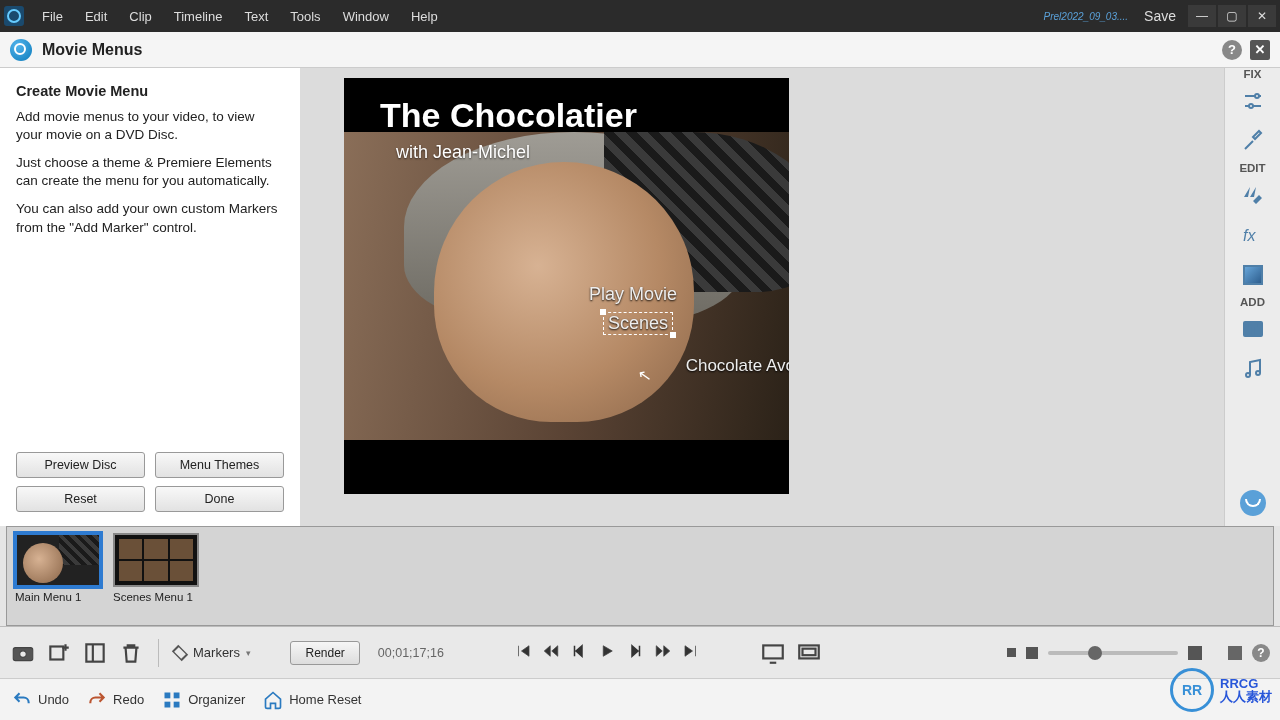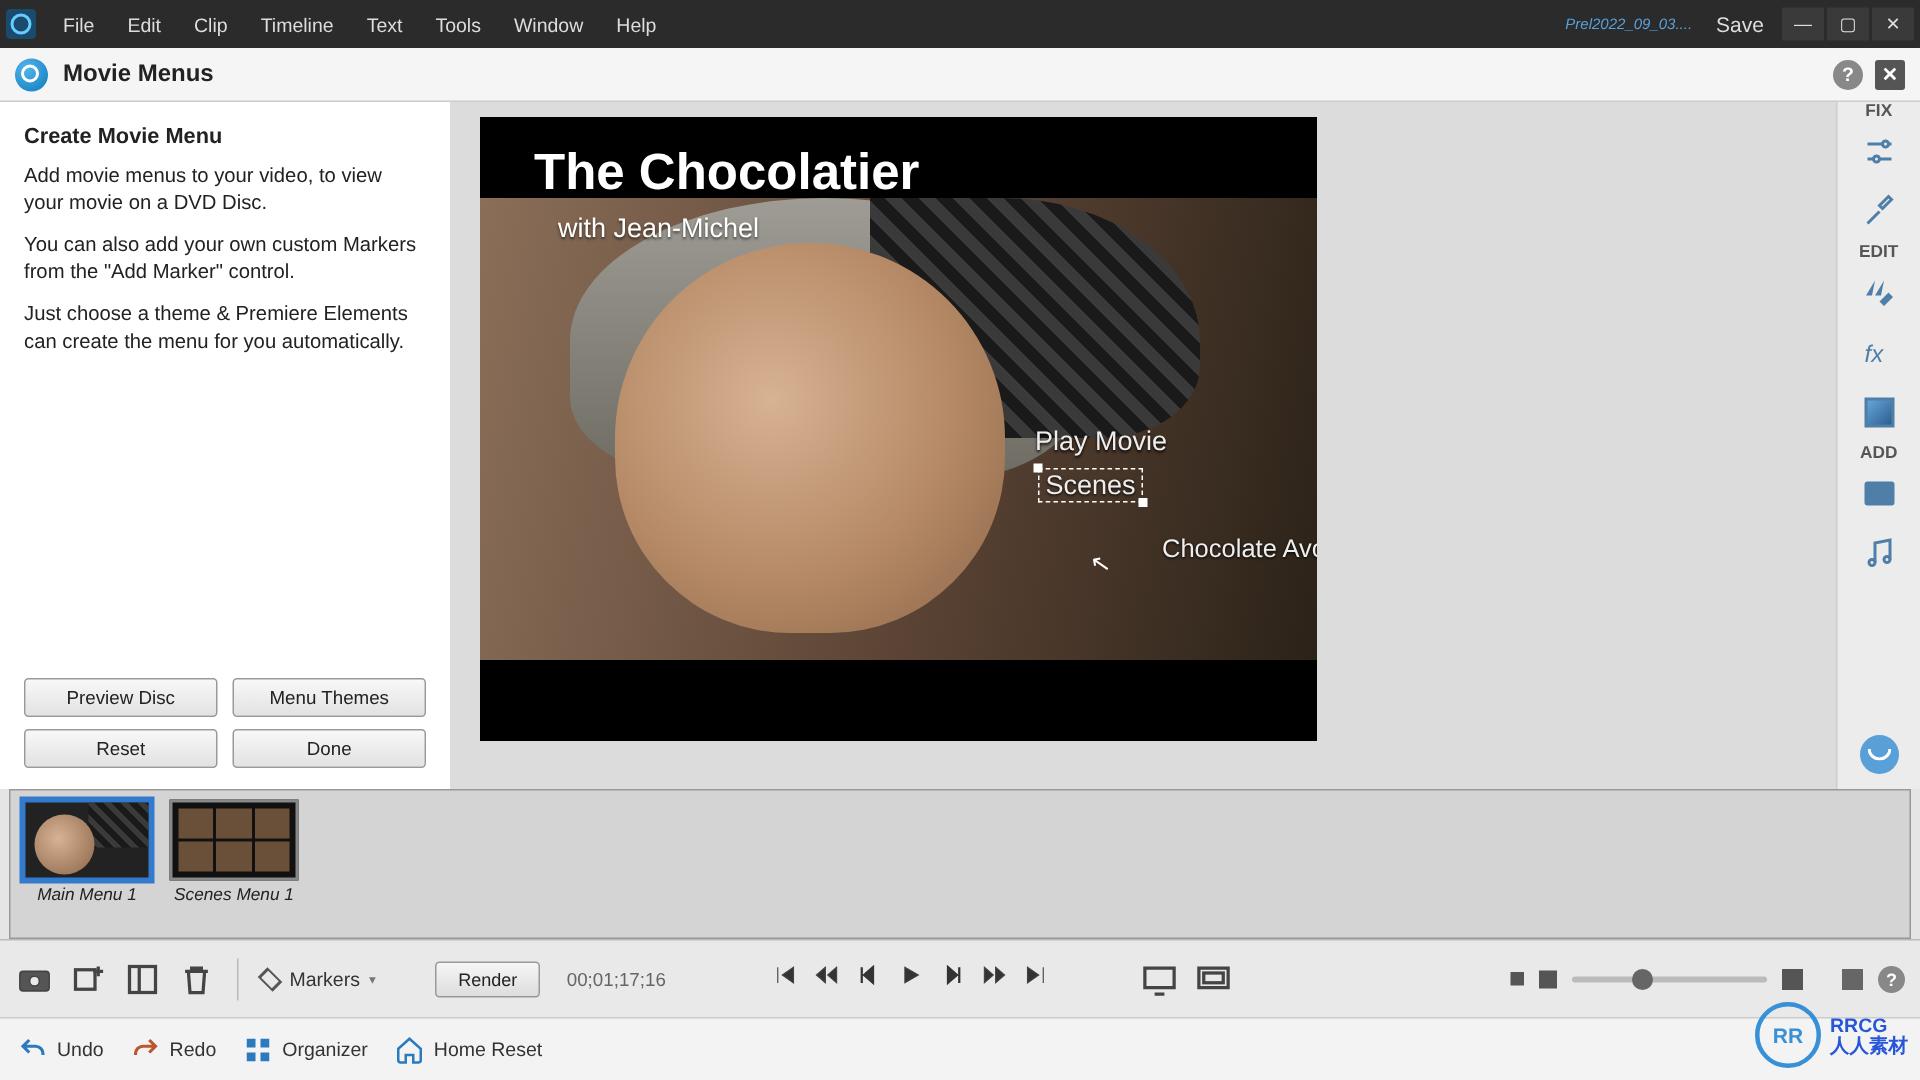--- a/index.html
+++ b/index.html
@@ -28,48 +28,48 @@
 .panelhdr .close { width:20px;height:20px;background:#555;color:#fff;display:flex;align-items:center;justify-content:center;font-size:13px;font-weight:bold;border-radius:2px;}
 
 
 .main { display: flex; height: calc(720px - 32px - 36px - 100px - 52px - 42px); background:#dcdcdc; }
 .leftpane { width: 300px; padding: 14px 16px; background: #ffffff; color:#222; font-size:13.5px; line-height:1.35; display:flex; flex-direction:column; }
 .leftpane h3 { font-size: 14.5px; font-weight: 700; margin-bottom: 6px; }
 .leftpane p { margin-bottom: 10px; }
 .leftpane .btns { margin-top:auto; display:grid; grid-template-columns:1fr 1fr; gap:8px 10px; }
 .leftpane button { height:26px; background:linear-gradient(#f8f8f8,#e2e2e2); border:1px solid #999; border-radius:3px; font-size:12.5px; color:#222;}
 .preview-wrap { flex:1; display:flex; align-items:flex-start; justify-content:flex-start; padding:10px 0 0 20px;}
-.preview { width: 558px; height: 416px; background:#b91c1c; position:relative; overflow:hidden;}
+.preview { width: 445px; height: 416px; background:#b91c1c; position:relative; overflow:hidden;margin-left:24px;}
 .preview .letterbox-top,.preview .letterbox-bot{position:absolute;left:0;right:0;height:54px;background:#000;}
 .preview .letterbox-top{top:0;} .preview .letterbox-bot{bottom:0;}
 .preview .frame{position:absolute;top:54px;left:0;right:0;bottom:54px;background:linear-gradient(100deg,#8a6e58 0%, #5a4334 55%, #2b2218 100%);}
 .preview .face{position:absolute;left:90px;top:30px;width:260px;height:260px;border-radius:50% 50% 45% 45%;background:radial-gradient(circle at 40% 40%, #d7b293 0%, #b58965 55%, #8a6548 100%);}
 .preview .hair{position:absolute;left:60px;top:0;width:340px;height:190px;border-radius:50% 50% 30% 30%;background:linear-gradient(#9f9c95,#6e6b63);}
 .preview .band{position:absolute;left:260px;top:0;width:220px;height:160px;border-radius:0 60% 30% 0;background:repeating-linear-gradient(45deg,#1a1a1a 0 8px,#3a3a3a 8px 16px);}
 .preview .title{position:absolute;top:20px;left:36px;color:#fff;font-weight:700;font-size:34px;text-shadow:0 2px 3px rgba(0,0,0,.6);line-height:1.05;}
 .preview .subtitle{position:absolute;top:64px;left:52px;color:#fff;font-size:18px;text-shadow:0 1px 2px rgba(0,0,0,.6);}
 .preview .menuitem{position:absolute;color:#eee;font-size:18px;text-shadow:0 1px 2px #000;}
-.preview .play{right:100px;top:206px;}
+.preview .play{right:112px;top:206px;}
 .preview .scenes{right:116px;top:234px;border:1px dashed #fff;padding:0 4px;}
 .preview .scenes::before,.preview .scenes::after{content:"";position:absolute;width:6px;height:6px;background:#fff;}
 .preview .scenes::before{left:-4px;top:-4px;} .preview .scenes::after{right:-4px;bottom:-4px;}
 .preview .choc{right:-6px;top:278px;font-size:17px;}
 .preview .cursor{position:absolute;top:288px;right:138px;color:#fff;font-size:16px;transform:rotate(-10deg);}
 
 
 .rail { width: 56px; background:#ececec; border-left:1px solid #ccc; display:flex; flex-direction:column; align-items:center; padding-top:6px; gap:14px;}
 .rail .lbl{font-size:11.5px;color:#555;font-weight:600;margin-top:-6px;margin-bottom:-6px;}
 .rail .ico{width:30px;height:26px;display:flex;align-items:center;justify-content:center;color:#4f7fa8;}
 .rail svg{width:24px;height:24px;stroke:#4f7fa8;fill:none;stroke-width:2;}
 .rail .smile{width:26px;height:26px;border-radius:50%;background:#5aa0d8;display:flex;align-items:center;justify-content:center;margin-top:auto;margin-bottom:10px;}
 .rail .smile::after{content:"";width:12px;height:6px;border:2px solid #fff;border-top:none;border-radius:0 0 12px 12px;}
 
 
 .strip { height: 100px; background:#d4d4d4; border:1px solid #999; margin:0 6px; padding:6px 8px; display:flex; gap:12px; align-items:flex-start;}
-.thumb{display:flex;flex-direction:column;align-items:center;font-style:italic;}
+.thumb{display:flex;flex-direction:column;}
 .thumb .img{width:86px;height:54px;background:#222;border:2px solid #888;position:relative;overflow:hidden;}
 .thumb.sel .img{border:2px solid #2e7bd1;outline:2px solid #2e7bd1;}
 .thumb .img .mini-face{position:absolute;left:6px;top:8px;width:40px;height:40px;border-radius:50%;background:radial-gradient(circle at 40% 40%,#d7b293,#8a6548);}
 .thumb .img .mini-band{position:absolute;right:0;top:0;width:40px;height:30px;background:repeating-linear-gradient(45deg,#1a1a1a 0 4px,#3a3a3a 4px 8px);}
 .thumb .img.scenes{display:grid;grid-template-columns:1fr 1fr 1fr;gap:2px;padding:4px;background:#111;}
 .thumb .img.scenes div{background:#6a5038;}
 .thumb .cap{font-size:11.5px;color:#222;margin-top:4px;}
 
 
 .toolbar{height:52px;background:#e9e9e9;border-top:1px solid #bbb;display:flex;align-items:center;padding:0 10px;gap:10px;}
@@ -129,22 +129,22 @@
   <div class="title">Movie Menus</div>
   <div class="spacer"></div>
   <div class="help">?</div>
   <div class="close">✕</div>
 </div>
 
 <div class="main">
   <div class="leftpane">
     <h3>Create Movie Menu</h3>
     <p>Add movie menus to your video, to view your movie on a DVD Disc.</p>
+    <p>Just choose a theme &amp; Premiere Elements can create the menu for you automatically.</p>
     <p>You can also add your own custom Markers from the "Add Marker" control.</p>
-    <p>Just choose a theme &amp; Premiere Elements can create the menu for you automatically.</p>
     <div class="btns">
       <button>Preview Disc</button>
       <button>Menu Themes</button>
       <button>Reset</button>
       <button>Done</button>
     </div>
   </div>
 
   <div class="preview-wrap">
     <div class="preview">

